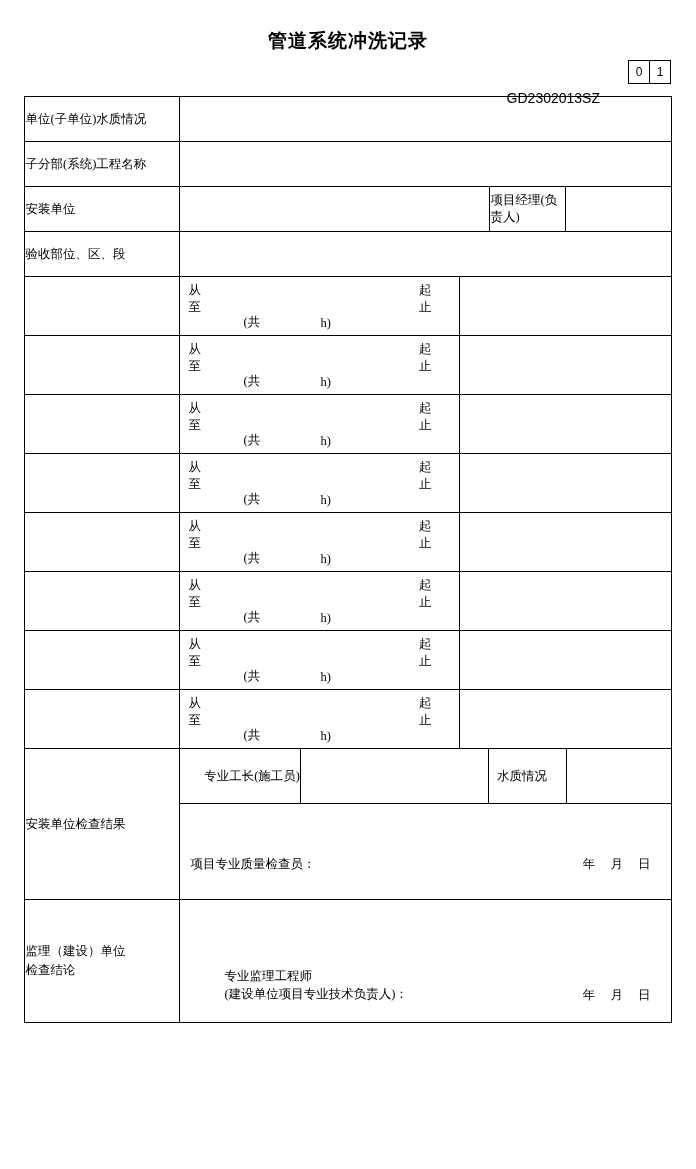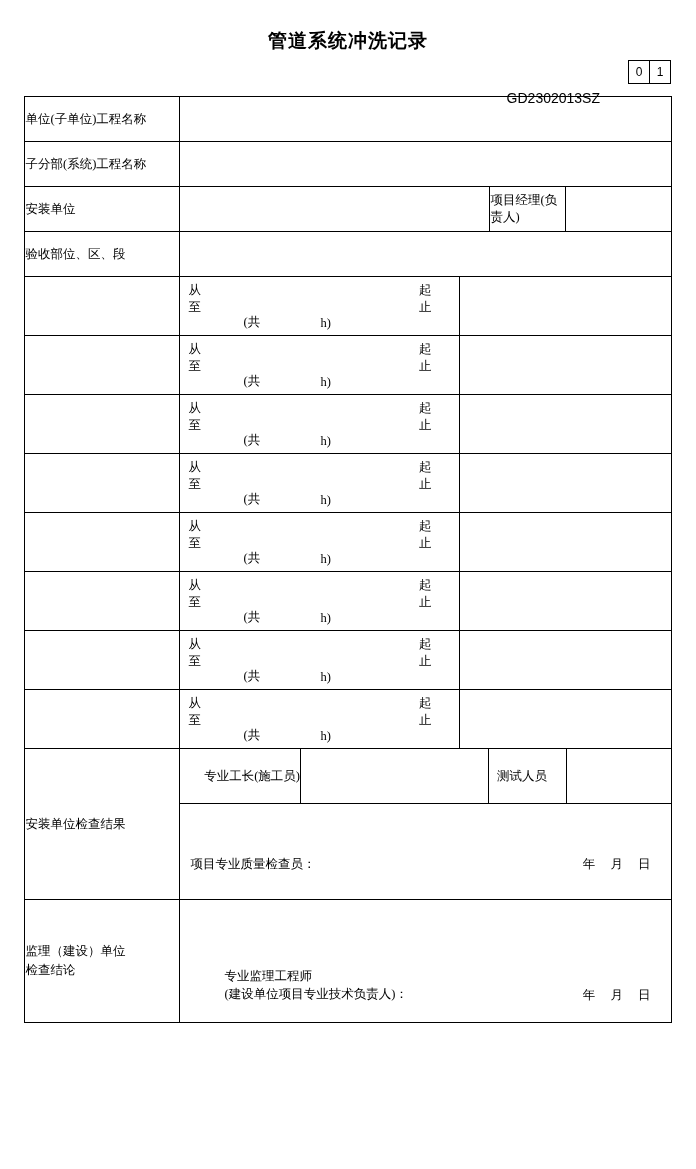--- a/index.html
+++ b/index.html
@@ -201,21 +201,21 @@
       <col style="width:155px">
       <col style="width:105px">
       <col style="width:175px">
       <col style="width:30px">
       <col style="width:76px">
       <col style="width:105px">
     </colgroup>
 
     <tbody>
         <tr class="h-row">
-      <td class="lbl">单位(子单位)工程名称</td>
+      <td class="lbl">单位(子单位)水质情况</td>
       <td colspan="5" class="pad-l"></td>
     </tr>
 
     <tr class="h-row">
       <td class="lbl">子分部(系统)工程名称</td>
       <td colspan="5" class="pad-l"></td>
     </tr>
 
     <tr class="h-row">
       <td class="lbl">安装单位</td>
@@ -359,21 +359,21 @@
             <colgroup>
               <col style="width:120px">
               <col style="width:188px">
               <col style="width:78px">
               <col style="width:105px">
             </colgroup>
             <tbody>
                   <tr>
               <td style="border-right:1px solid #000;border-bottom:1px solid #000;height:54px;padding-left:8px;text-align:right;">专业工长(施工员)</td>
               <td style="border-right:1px solid #000;border-bottom:1px solid #000;"></td>
-              <td style="border-right:1px solid #000;border-bottom:1px solid #000;padding-left:8px;">测试人员</td>
+              <td style="border-right:1px solid #000;border-bottom:1px solid #000;padding-left:8px;">水质情况</td>
               <td style="border-bottom:1px solid #000;"></td>
             </tr>
           </tbody>
               </table>
           <div class="qc-line">项目专业质量检查员：</div>
           <div class="date-line">年  月  日</div>
         </div>
       </td>
     </tr>
 

